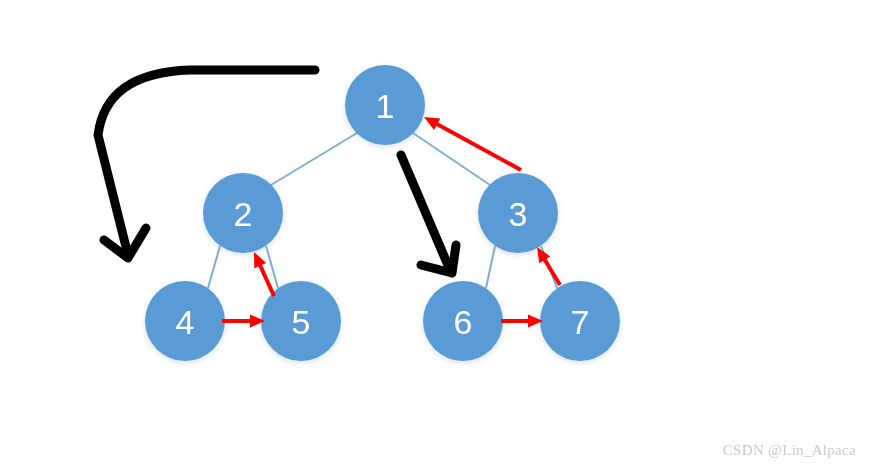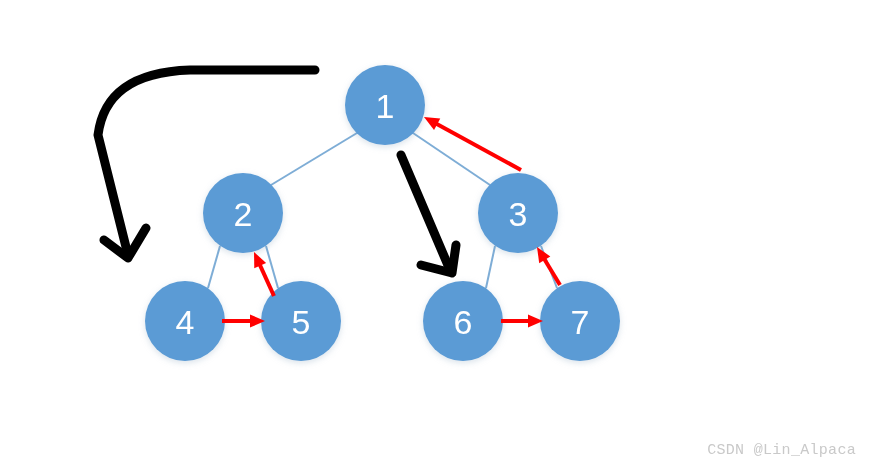--- a/index.html
+++ b/index.html
@@ -46,21 +46,21 @@
   }
   .black-stroke {
     fill: none;
     stroke-linecap: round;
     stroke-linejoin: round;
   }
   #watermark {
     position: absolute;
     right: 18px;
     bottom: 14px;
-    font-family: Liberation Mono, monospace;
+    font-family: Liberation Serif, serif;
     font-size: 15px;
     color: #c9c9c9;
     letter-spacing: 0.3px;
     user-select: none;
   }
 </style>
 </head>
 <body>
 
 <div id="canvas">

